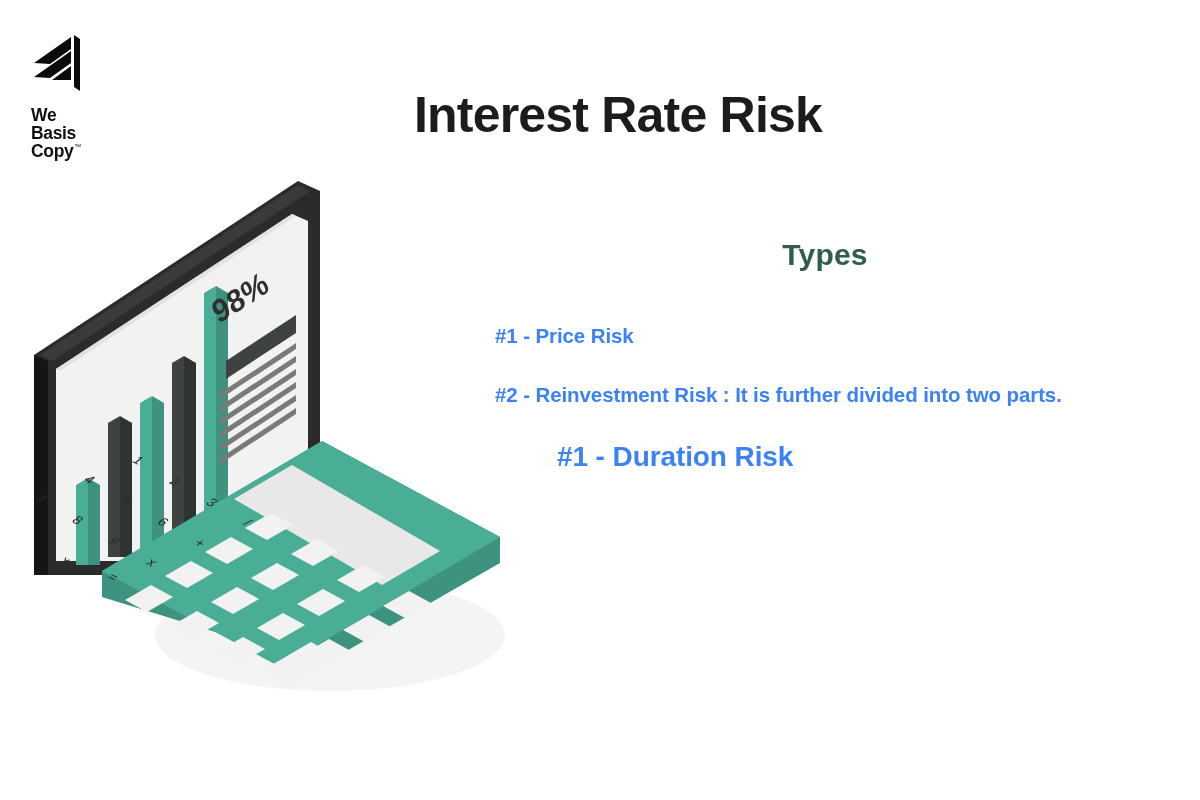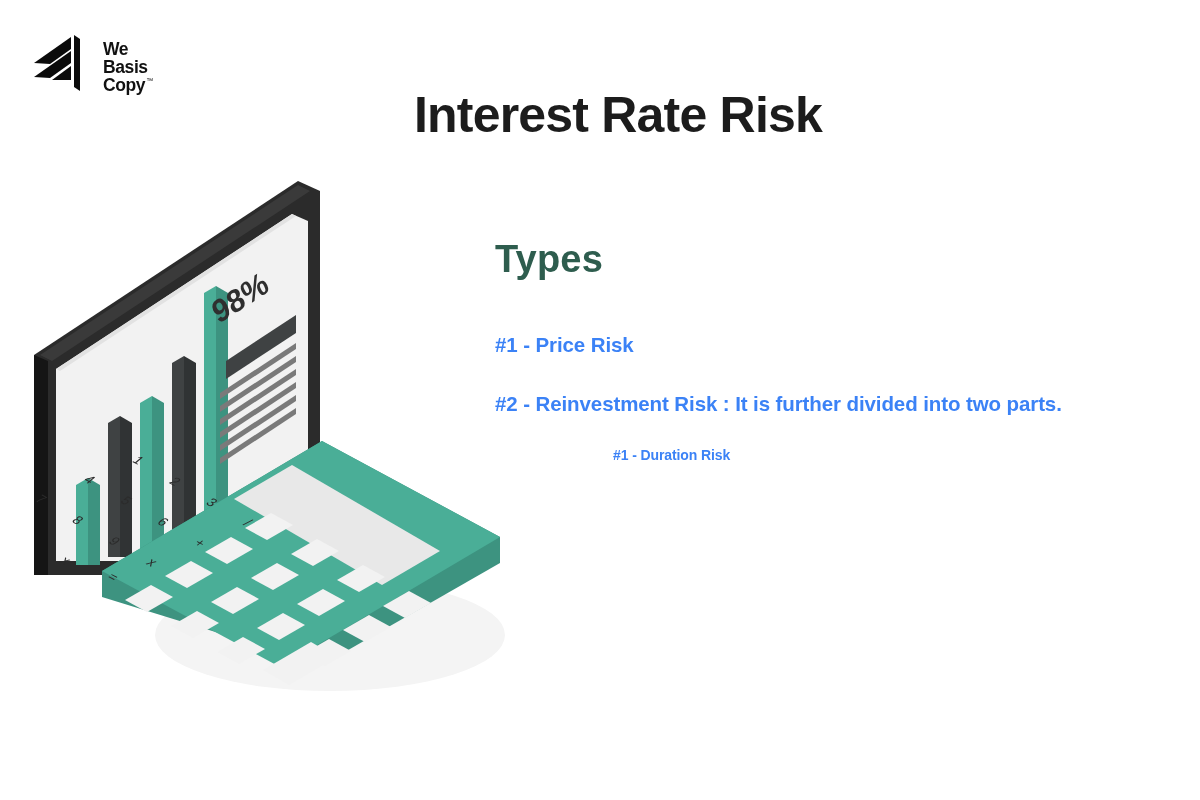--- a/index.html
+++ b/index.html
@@ -14,22 +14,23 @@
     overflow: hidden;
     position: relative;
   }
 
   
   .brand {
     position: absolute;
     left: 30px;
     top: 33px;
     display: flex;
-    align-items: flex-end;
-    gap: 21px;
+    align-items: center;
+    gap: 9px;
+    flex-direction: column;
   }
   .brand-mark {
     width: 52px;
     height: 62px;
     flex: none;
   }
   .brand-words {
     display: flex;
     flex-direction: column;
     line-height: 1.02;
@@ -81,40 +82,41 @@
   }
 
   
   .content {
     position: absolute;
     left: 495px;
     top: 238px;
     width: 660px;
   }
   .types-heading {
-    font-size: 38px;
+    font-size: 30px;
     font-weight: bold;
     color: #2e5d4e;
     letter-spacing: 0.2px;
     margin: 0 0 48px 0;
     font-family: "Liberation Sans", sans-serif;
+    text-align: center;
   }
   .risk-item {
     font-size: 20.5px;
     font-weight: bold;
     color: #3b82f6;
     line-height: 1.52;
     margin-bottom: 30px;
     letter-spacing: -0.1px;
     font-family: "Liberation Sans", sans-serif;
   }
   .risk-item.sub {
-    margin-left: 118px;
+    margin-left: 62px;
     margin-bottom: 22px;
-    font-size: 14px;
+    font-size: 28px;
   }
   .risk-item.lead {
     margin-bottom: 28px;
   }
   .risk-item.wrap {
     margin-bottom: 26px;
   }
 </style>
 </head>
 <body>

